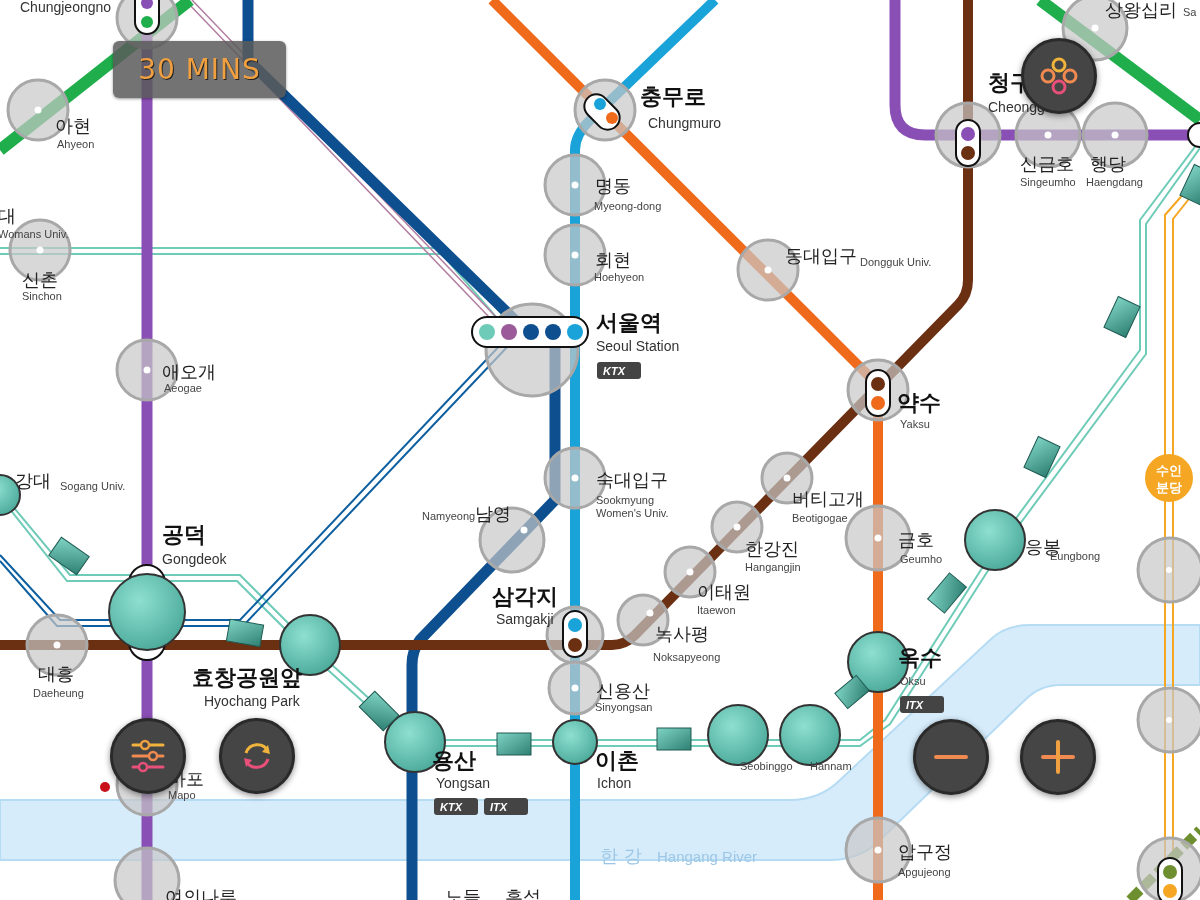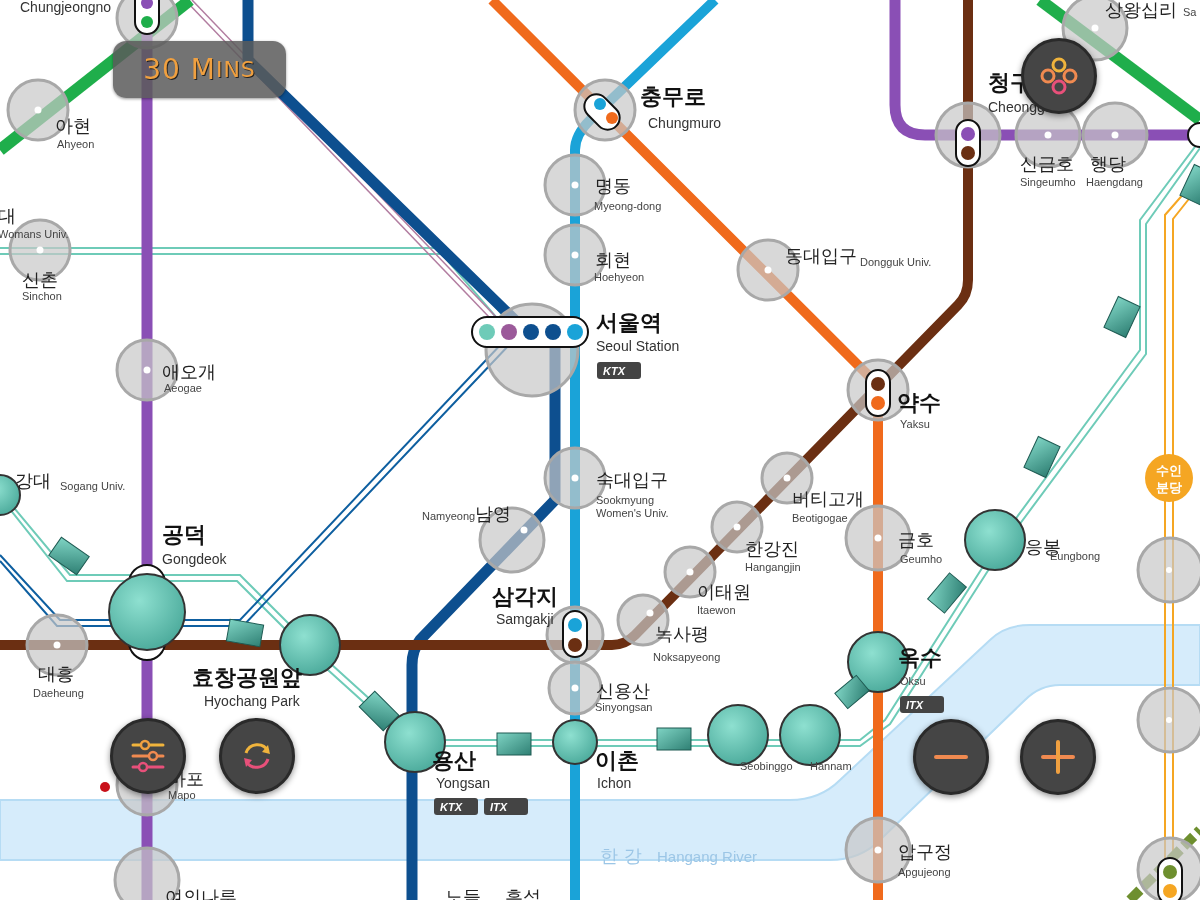--- a/index.html
+++ b/index.html
@@ -6,27 +6,27 @@
   body { width:1200px; height:900px; overflow:hidden; position:relative; font-family:"DejaVu Sans", sans-serif; }
   #map { position:absolute; left:0; top:0; width:1200px; height:900px; }
   .ko { font-family:"DejaVu Sans", sans-serif; font-size:18px; fill:#222; }
   .ko-big { font-family:"DejaVu Sans", sans-serif; font-size:22px; font-weight:bold; fill:#111; }
   .en { font-family:"Liberation Sans", sans-serif; font-size:11px; fill:#444; }
   .en-big { font-family:"Liberation Sans", sans-serif; font-size:14px; fill:#333; }
   .river-label-ko { font-family:"DejaVu Sans", sans-serif; font-size:18px; fill:#9cc6e6; }
   .river-label-en { font-family:"Liberation Sans", sans-serif; font-size:15px; fill:#9cc6e6; }
   .timer {
     position:absolute; left:113px; top:41px; width:173px; height:57px;
-    background:rgba(90,90,90,0.85); border-radius:13px;
+    background:rgba(90,90,90,0.85); border-radius:6px;
     box-shadow:0 1px 3px rgba(0,0,0,0.4);
     display:flex; align-items:center; justify-content:center;
     font-family:"DejaVu Sans", sans-serif; font-size:28px; letter-spacing:1px;
     color:#f0a040; text-shadow:1px 1px 0 #222;
   }
-  .timer .small { font-size:22px; }
+  .timer .small { font-size:28px; }
   .fab {
     position:absolute; width:70px; height:70px; border-radius:50%;
     background:#454545; border:3px solid #2a2a2a;
     box-shadow:0 2px 6px rgba(0,0,0,0.45);
     display:flex; align-items:center; justify-content:center; cursor:pointer;
   }
   .badge { font-family:"Liberation Sans", sans-serif; font-size:11px; font-weight:bold; font-style:italic; fill:#fff; }
 </style>
 </head>
 <body>

